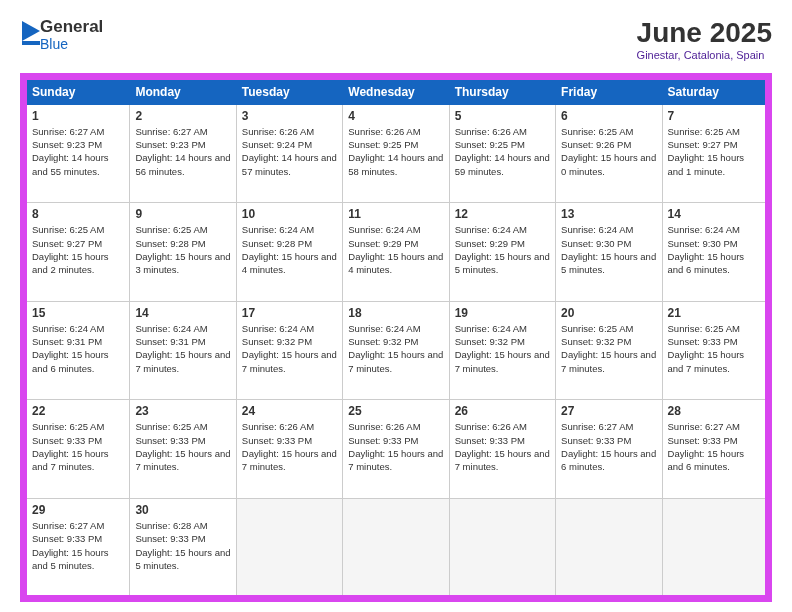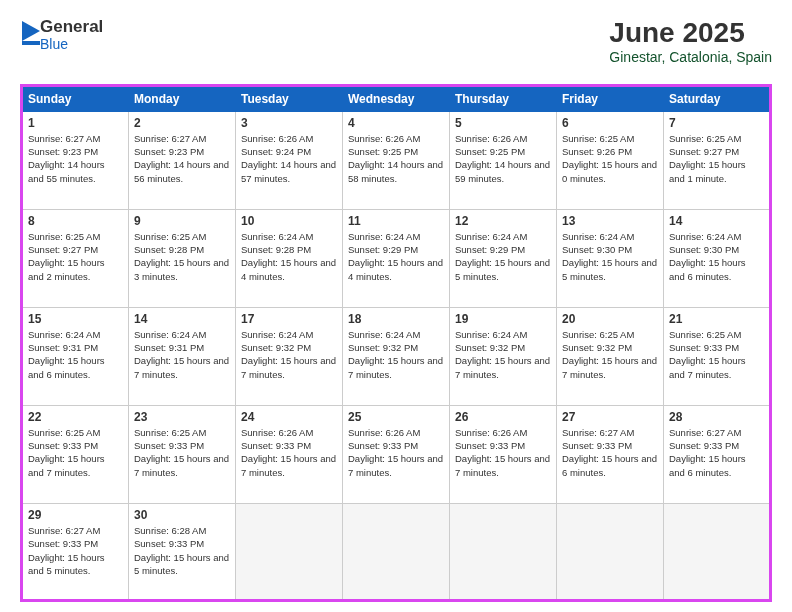--- a/index.html
+++ b/index.html
@@ -15,21 +15,21 @@
       width: 792px;
       height: 612px;
       padding: 18px 20px 10px 20px;
       display: flex;
       flex-direction: column;
     }
     .header {
       display: flex;
       align-items: flex-start;
       justify-content: space-between;
-      margin-bottom: 19px;
+      margin-bottom: 12px;
     }
     .logo {
       display: flex;
       align-items: center;
     }
     .logo-text {
       display: flex;
       flex-direction: column;
       line-height: 1.1;
     }
@@ -52,26 +52,26 @@
     .title-block {
       text-align: left;
     }
     .month-title {
       font-size: 28px;
       font-weight: bold;
       color: #333;
       line-height: 1.1;
     }
     .location-title {
-      font-size: 14px;
-      color: #14532d;
+      font-size: 11px;
+      color: #4c1d95;
     }
     .calendar {
       flex: 1;
-      border: 3px solid #d946ef;
+      border: 7px solid #d946ef;
       border-collapse: collapse;
       width: 100%;
       table-layout: fixed;
     }
     .calendar th {
       background-color: #1565c0;
       color: #fff;
       text-align: left;
       padding: 5px 5px;
       font-size: 12px;

